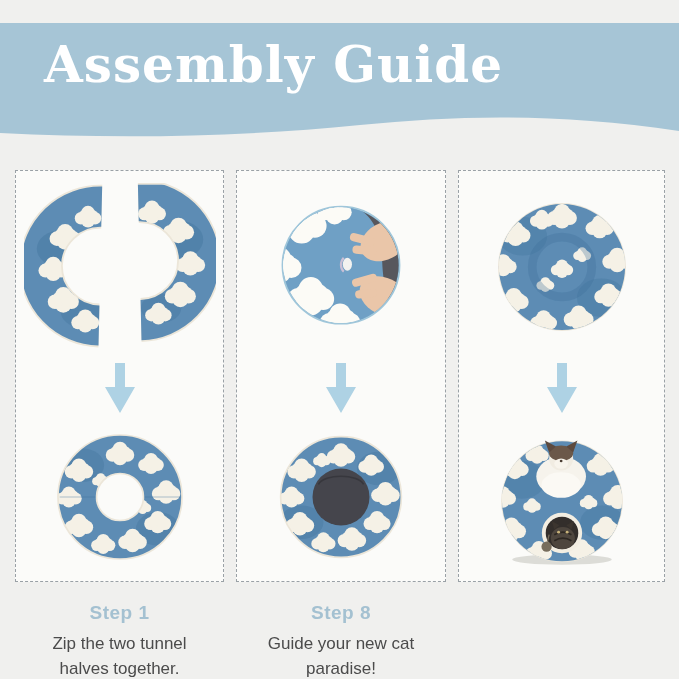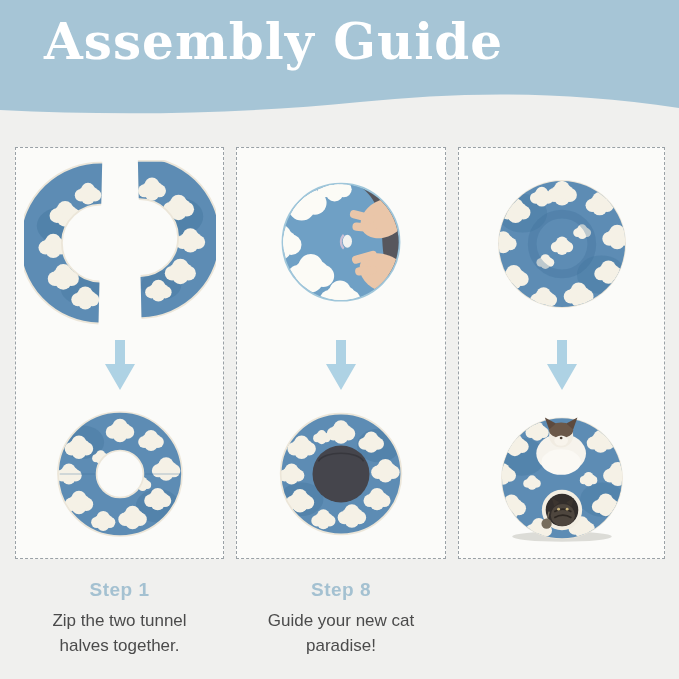--- a/index.html
+++ b/index.html
@@ -1,17 +1,17 @@
 <!DOCTYPE html>
 <html><head>
 <meta charset="utf-8">
 <style>
   html,body{margin:0;padding:0;}
   body{width:679px;height:679px;background:#f0f0ee;font-family:"Liberation Sans",sans-serif;overflow:hidden;}
-  .page{position:relative;width:679px;height:567px;}
+  .page{position:relative;width:679px;height:567px;margin-top:23px;}
 
   
   .header{position:relative;width:679px;height:128px;background:#a6c5d6;}
   .header h1{
     margin:0;position:absolute;left:44px;top:12px;
     font-family:"DejaVu Serif",serif;font-weight:bold;
     font-size:50px;color:#ffffff;letter-spacing:1px;
   }
   .header .wave{position:absolute;left:0;bottom:0;width:679px;height:42px;display:block;}
 

